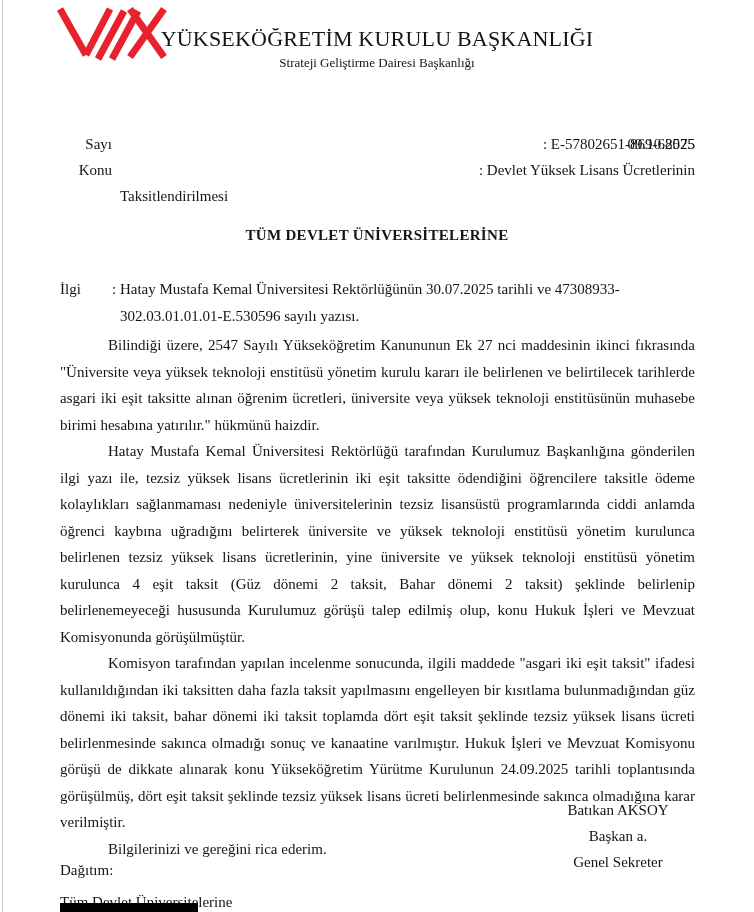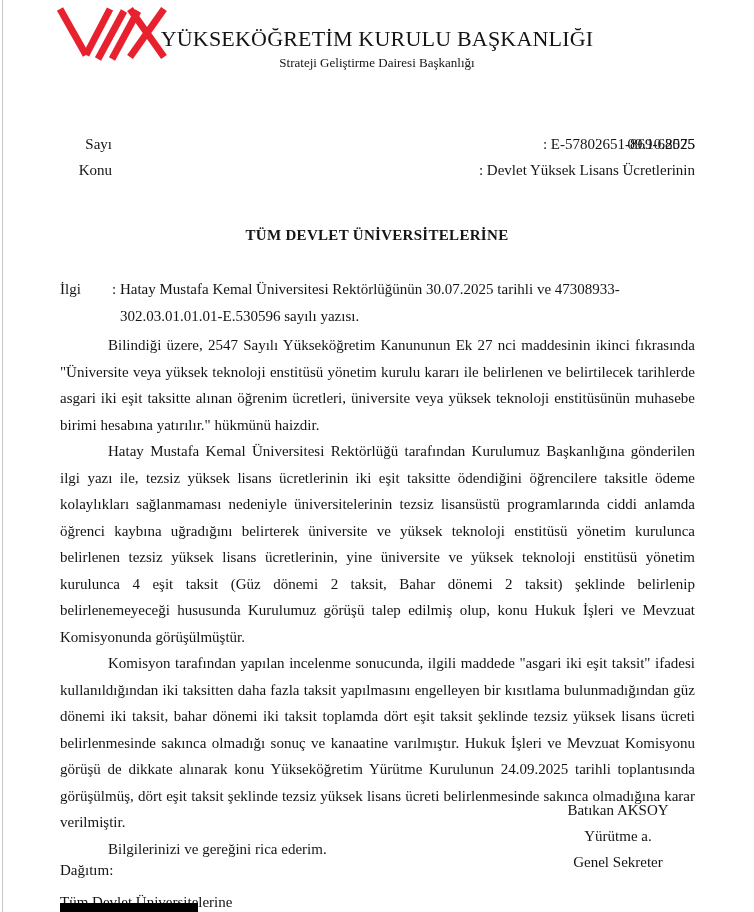--- a/index.html
+++ b/index.html
@@ -95,20 +95,21 @@
   <div class="meta">
     <div class="meta-date">09.10.2025</div>
     <div class="meta-row">
       <span class="meta-label">Sayı</span>
       <span class="meta-value">: E-57802651-869-68575</span>
     </div>
     <div class="meta-row">
       <span class="meta-label">Konu</span>
       <span class="meta-value">: Devlet Yüksek Lisans Ücretlerinin</span>
     </div>
+    <div class="meta-wrapline">Taksitlendirilmesi</div>
   </div>
 
   <div class="addressee">TÜM DEVLET ÜNİVERSİTELERİNE</div>
 
   <div class="ilgi">
     <div class="ilgi-row">
       <span class="ilgi-label">İlgi</span>
       <span>: Hatay Mustafa Kemal Üniversitesi Rektörlüğünün 30.07.2025 tarihli ve 47308933-</span>
     </div>
     <div class="ilgi-line2">302.03.01.01.01-E.530596 sayılı yazısı.</div>
@@ -116,21 +117,21 @@
 
   <div class="body-text">
     <p>Bilindiği üzere, 2547 Sayılı Yükseköğretim Kanununun Ek 27 nci maddesinin ikinci fıkrasında "Üniversite veya yüksek teknoloji enstitüsü yönetim kurulu kararı ile belirlenen ve belirtilecek tarihlerde asgari iki eşit taksitte alınan öğrenim ücretleri, üniversite veya yüksek teknoloji enstitüsünün muhasebe birimi hesabına yatırılır." hükmünü haizdir.</p>
     <p>Hatay Mustafa Kemal Üniversitesi Rektörlüğü tarafından Kurulumuz Başkanlığına gönderilen ilgi yazı ile, tezsiz yüksek lisans ücretlerinin iki eşit taksitte ödendiğini öğrencilere taksitle ödeme kolaylıkları sağlanmaması nedeniyle üniversitelerinin tezsiz lisansüstü programlarında ciddi anlamda öğrenci kaybına uğradığını belirterek üniversite ve yüksek teknoloji enstitüsü yönetim kurulunca belirlenen tezsiz yüksek lisans ücretlerinin, yine üniversite ve yüksek teknoloji enstitüsü yönetim kurulunca 4 eşit taksit (Güz dönemi 2 taksit, Bahar dönemi 2 taksit) şeklinde belirlenip belirlenemeyeceği hususunda Kurulumuz görüşü talep edilmiş olup, konu Hukuk İşleri ve Mevzuat Komisyonunda görüşülmüştür.</p>
     <p>Komisyon tarafından yapılan incelenme sonucunda, ilgili maddede "asgari iki eşit taksit" ifadesi kullanıldığından iki taksitten daha fazla taksit yapılmasını engelleyen bir kısıtlama bulunmadığından güz dönemi iki taksit, bahar dönemi iki taksit toplamda dört eşit taksit şeklinde tezsiz yüksek lisans ücreti belirlenmesinde sakınca olmadığı sonuç ve kanaatine varılmıştır. Hukuk İşleri ve Mevzuat Komisyonu görüşü de dikkate alınarak konu Yükseköğretim Yürütme Kurulunun 24.09.2025 tarihli toplantısında görüşülmüş, dört eşit taksit şeklinde tezsiz yüksek lisans ücreti belirlenmesinde sakınca olmadığına karar verilmiştir.</p>
     <p class="closing">Bilgilerinizi ve gereğini rica ederim.</p>
   </div>
 
   <div class="signature">
     <div>Batıkan AKSOY</div>
-    <div>Yürütme a.</div>
+    <div>Başkan a.</div>
     <div>Genel Sekreter</div>
   </div>
 
   <div class="distribution">
     <div>Dağıtım:</div>
     <div class="dist-item">Tüm Devlet Üniversitelerine</div>
   </div>
 
   <div class="redaction-bar"></div>
 

